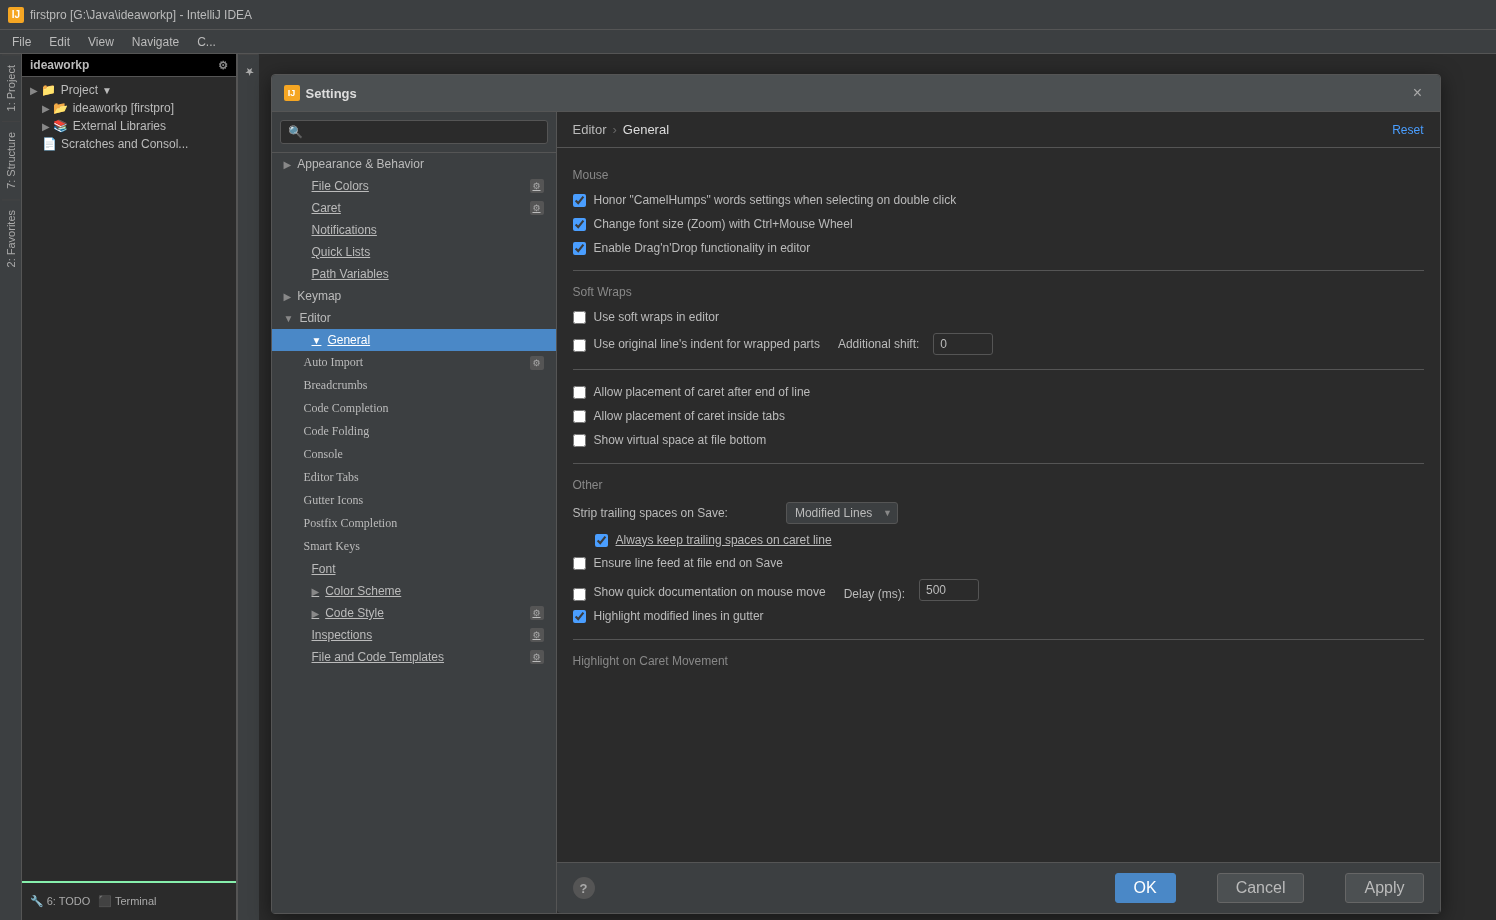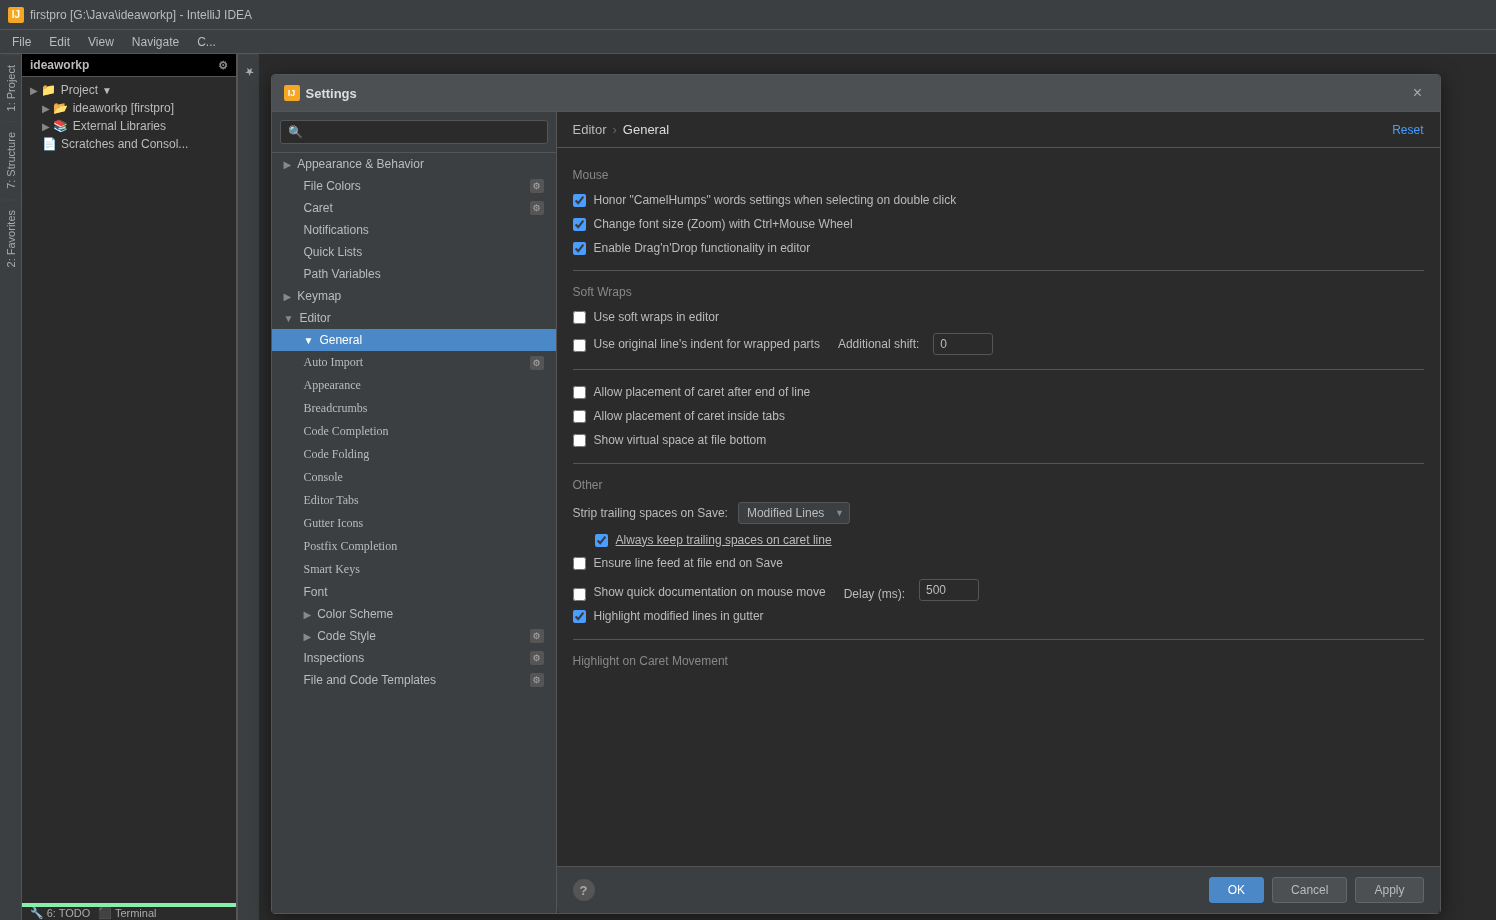--- a/index.html
+++ b/index.html
@@ -235,21 +235,21 @@
       align-items: center;
       color: #bbbbbb;
     }
     .settings-tree-item.selected { background: #4a88c7; color: white; }
     .settings-tree-item .expand-arrow {
       margin-right: 6px;
       font-size: 10px;
       color: #888;
     }
     .settings-tree-item.selected .expand-arrow { color: white; }
-    .indent-2 { padding-left: 32px; }
+    .indent-2 { padding-left: 40px; text-decoration: underline; }
     .indent-3 { padding-left: 32px; font-family: Liberation Serif, serif; }
 
     .icon-badge {
       margin-left: auto;
       width: 14px;
       height: 14px;
       background: #555;
       border-radius: 2px;
       display: flex;
       align-items: center;
@@ -355,20 +355,21 @@
       border: 1px solid #555;
       border-radius: 3px;
       padding: 3px 24px 3px 8px;
       color: #bbbbbb;
       font-size: 12px;
       outline: none;
       cursor: pointer;
       appearance: none;
       -webkit-appearance: none;
       position: relative;
+      margin-left: 48px;
     }
     .select-wrapper {
       position: relative;
       display: inline-flex;
       align-items: center;
     }
     .select-wrapper::after {
       content: '▼';
       position: absolute;
       right: 6px;
@@ -406,23 +407,24 @@
       font-weight: bold;
     }
     .footer-buttons {
       display: flex;
       gap: 8px;
     }
     .btn {
       padding: 5px 18px;
       border-radius: 3px;
       border: 1px solid #555;
-      font-size: 12px;
+      font-size: 16px;
       cursor: pointer;
       outline: none;
+      margin-left: 33px;
     }
     .btn-primary {
       background: #4a88c7;
       color: white;
       border-color: #4a88c7;
     }
     .btn-default {
       background: #4c5052;
       color: #bbbbbb;
       border-color: #666;
@@ -478,21 +480,21 @@
         <span class="arrow">▶</span>
         <span style="color:#c99c35;margin-right:4px;">📚</span>
         <span>External Libraries</span>
       </div>
       <div class="tree-item tree-indent-1">
         <span style="color:#888;margin-right:4px;">📄</span>
         <span>Scratches and Consol...</span>
       </div>
     </div>
 
-    <div style="border-top:4px solid #86efac;padding:0 8px;font-size:11px;color:#aaa;display:flex;gap:8px;">
+    <div style="border-top:2px solid #86efac;padding:12px 8px;font-size:11px;color:#aaa;display:flex;gap:8px;">
       <span>🔧 6: TODO</span>
       <span>⬛ Terminal</span>
     </div>
   </div>
 
   <div class="dialog-overlay">
     <div class="dialog">
 
       <div class="dialog-titlebar">
         <div class="dialog-title">
@@ -543,23 +545,20 @@
             </div>
 
             <div class="settings-tree-item indent-2 selected">
               <span class="expand-arrow">▼</span>
               <span>General</span>
             </div>
 
             <div class="settings-tree-item indent-3">
               <span>Auto Import</span>
               <span class="icon-badge">⚙</span>
-            </div>
-            <div class="settings-tree-item indent-3">
-              <span>Appearance</span>
             </div>
             <div class="settings-tree-item indent-3">
               <span>Breadcrumbs</span>
             </div>
             <div class="settings-tree-item indent-3">
               <span>Code Completion</span>
             </div>
             <div class="settings-tree-item indent-3">
               <span>Code Folding</span>
             </div>

